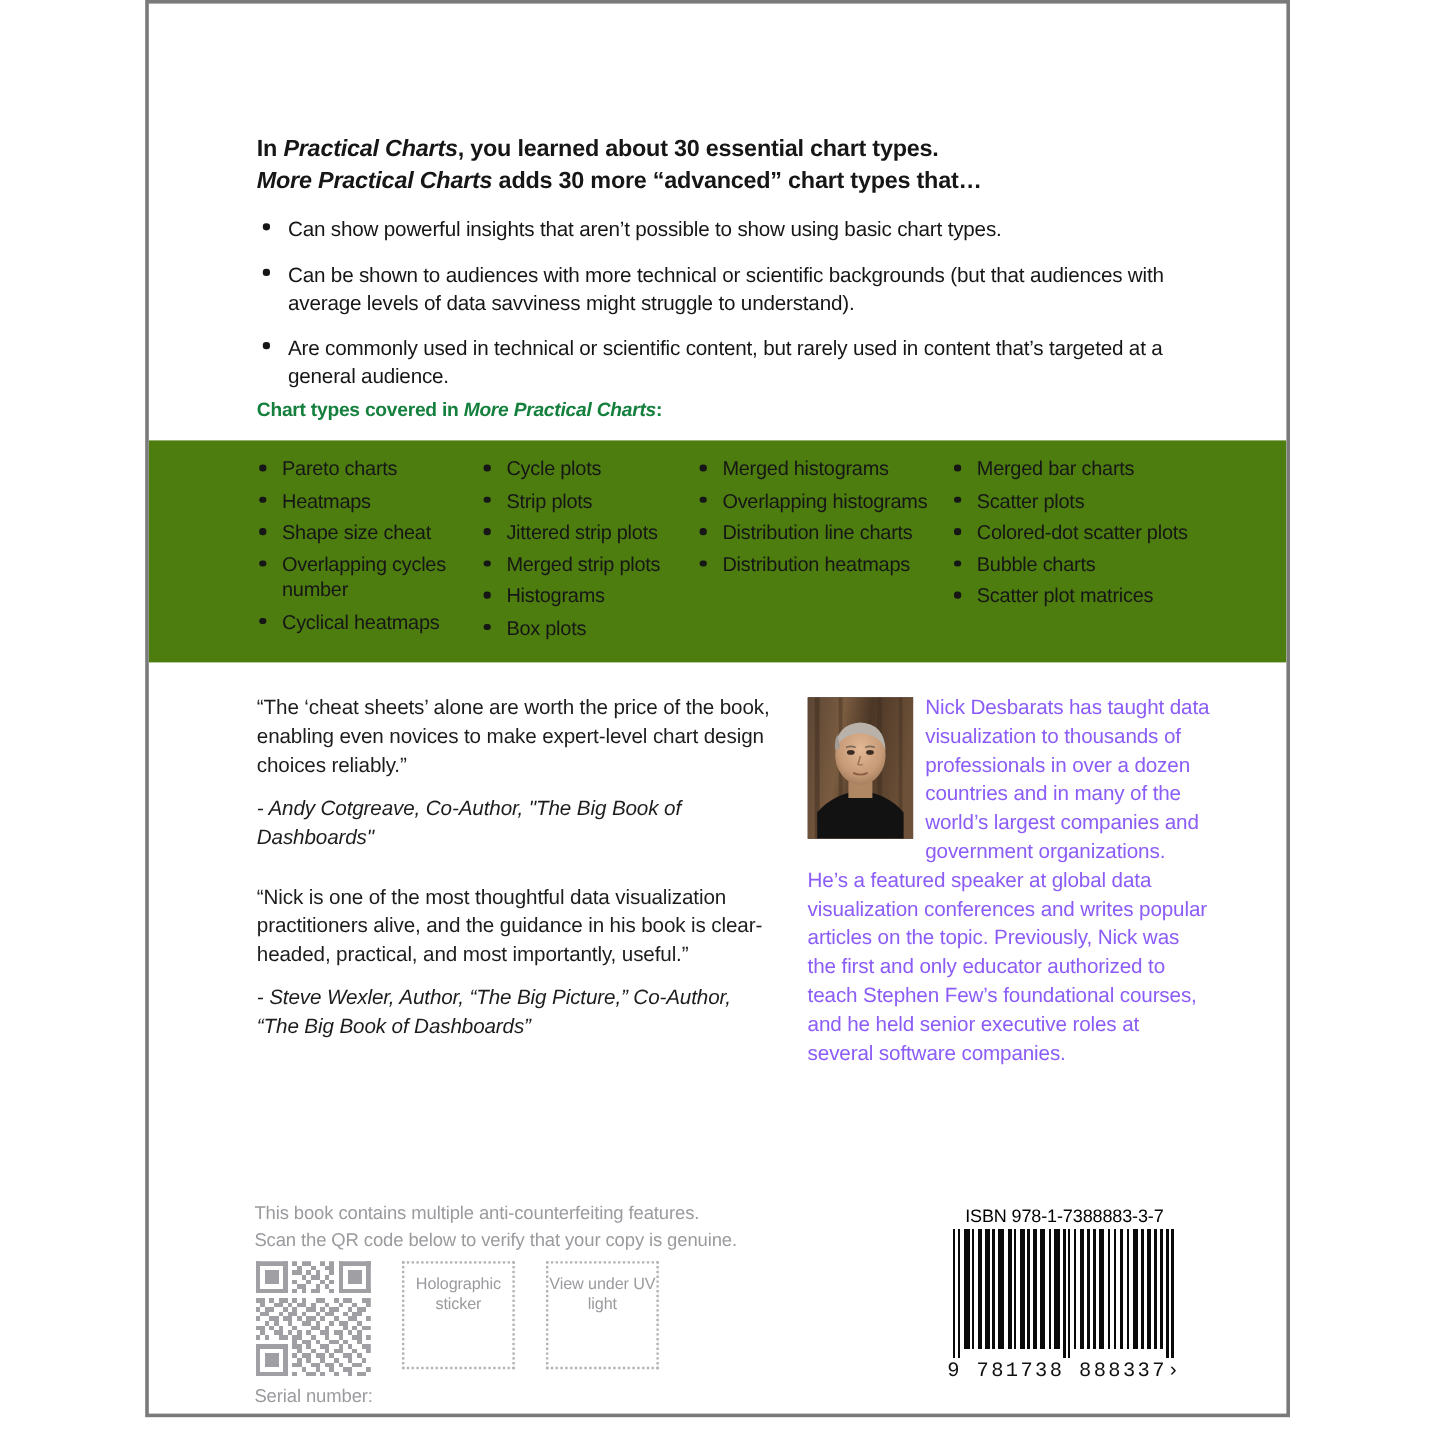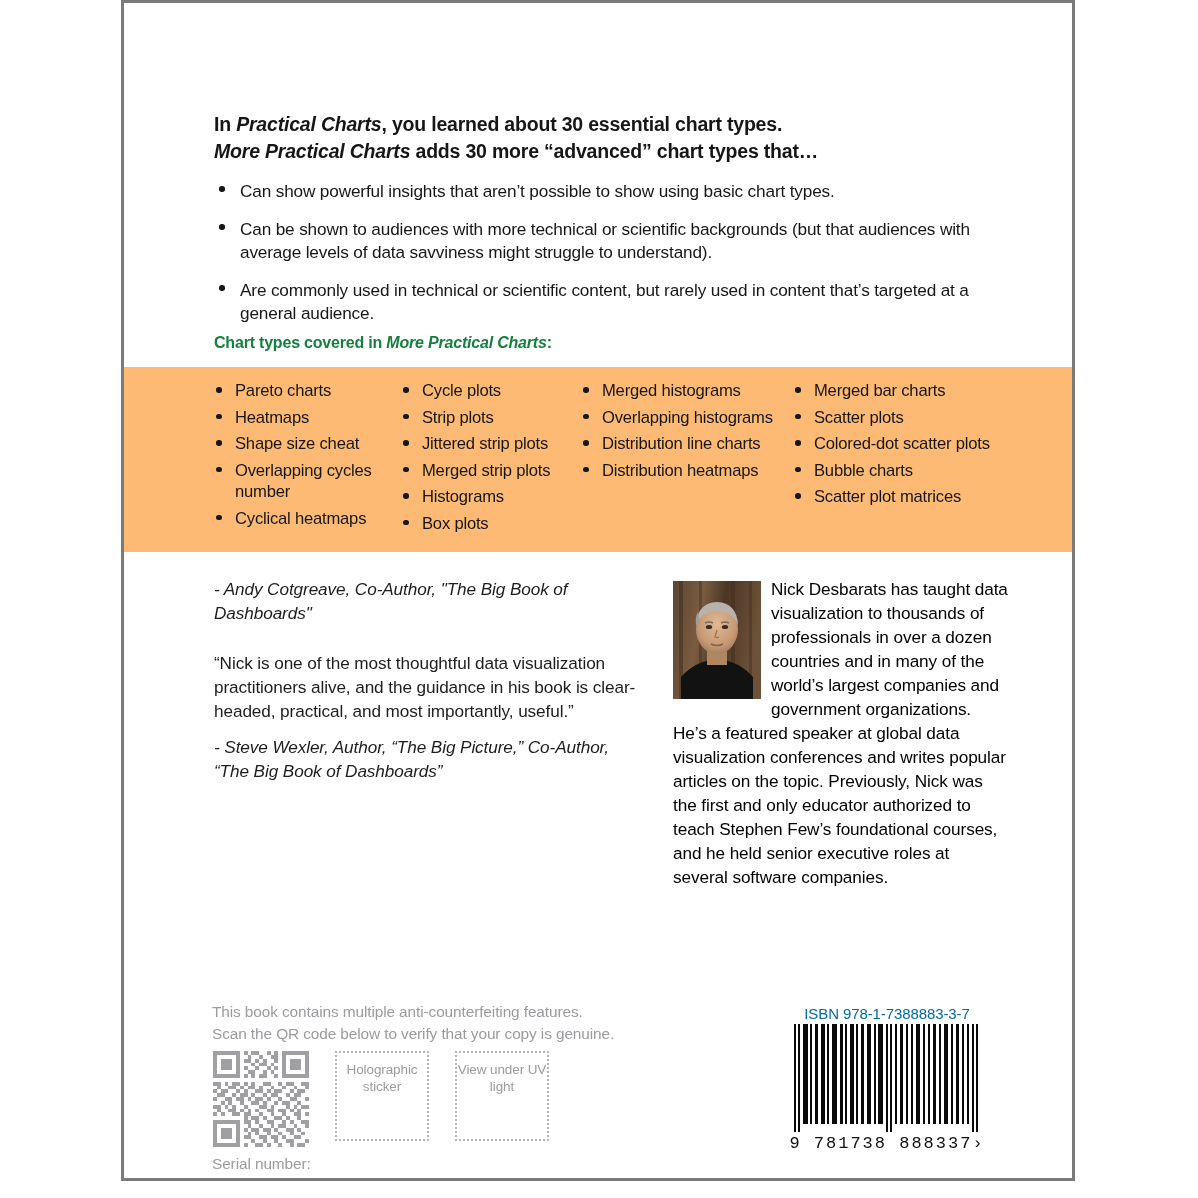--- a/index.html
+++ b/index.html
@@ -76,21 +76,21 @@
   }
   .covered-head em { font-style: italic; }
 
   
   .yellow-band {
     position: absolute;
     left: 0;
     top: 364px;
     width: 100%;
     height: 185px;
-    background: #fdba74;
+    background: #4d7c0f;
   }
   .cols {
     position: absolute;
     left: 0;
     top: 0;
     width: 100%;
     height: 100%;
   }
   .col {
     position: absolute;
@@ -156,21 +156,21 @@
   .about {
     position: absolute;
     left: 549px;
     top: 574px;
     width: 335px;
   }
   .about .sec-head { margin-bottom: 13px; }
   .bio {
     font-size: 17.2px;
     line-height: 24px;
-    color: #000000;
+    color: #8b5cf6;
     letter-spacing: -0.1px;
     text-align: left;
   }
   .photo {
     float: left;
     width: 88px;
     height: 118px;
     margin: 4px 10px 2px 0;
     position: relative;
     overflow: hidden;
@@ -225,21 +225,21 @@
   
   .barcode-wrap {
     position: absolute;
     left: 658px;
     top: 1002px;
     width: 210px;
     text-align: center;
   }
   .isbn-text {
     font-size: 15px;
-    color: #0369a1;
+    color: #000000;
     letter-spacing: -0.1px;
     margin-bottom: 2px;
     text-align: center;
   }
   .barcode-svg { display: block; }
   .barcode-digits {
     font-family: "Liberation Mono", monospace;
     font-size: 17px;
     letter-spacing: 2px;
     color: #111;
@@ -311,20 +311,21 @@
         <div class="chart-item"><span class="dot"></span><span>Overlapping histograms</span></div>
         <div class="chart-item"><span class="dot"></span><span>Distribution line charts</span></div>
         <div class="chart-item"><span class="dot"></span><span>Distribution heatmaps</span></div>
       </div>
 
     </div>
   </div>
 
   <div class="praise">
 
+    <div class="quote">“The ‘cheat sheets’ alone are worth the price of the book, enabling even novices to make expert-level chart design choices reliably.”</div>
     <div class="attrib">- Andy Cotgreave, Co-Author, "The Big Book of Dashboards"</div>
 
     <div class="quote">“Nick is one of the most thoughtful data visualization practitioners alive, and the guidance in his book is clear-headed, practical, and most importantly, useful.”</div>
     <div class="attrib">- Steve Wexler, Author, “The Big Picture,” Co-Author, “The Big Book of Dashboards”</div>
   </div>
 
   <div class="about">
     <div class="bio">
       <span class="photo">
         <svg width="88" height="118" viewBox="0 0 88 118">

